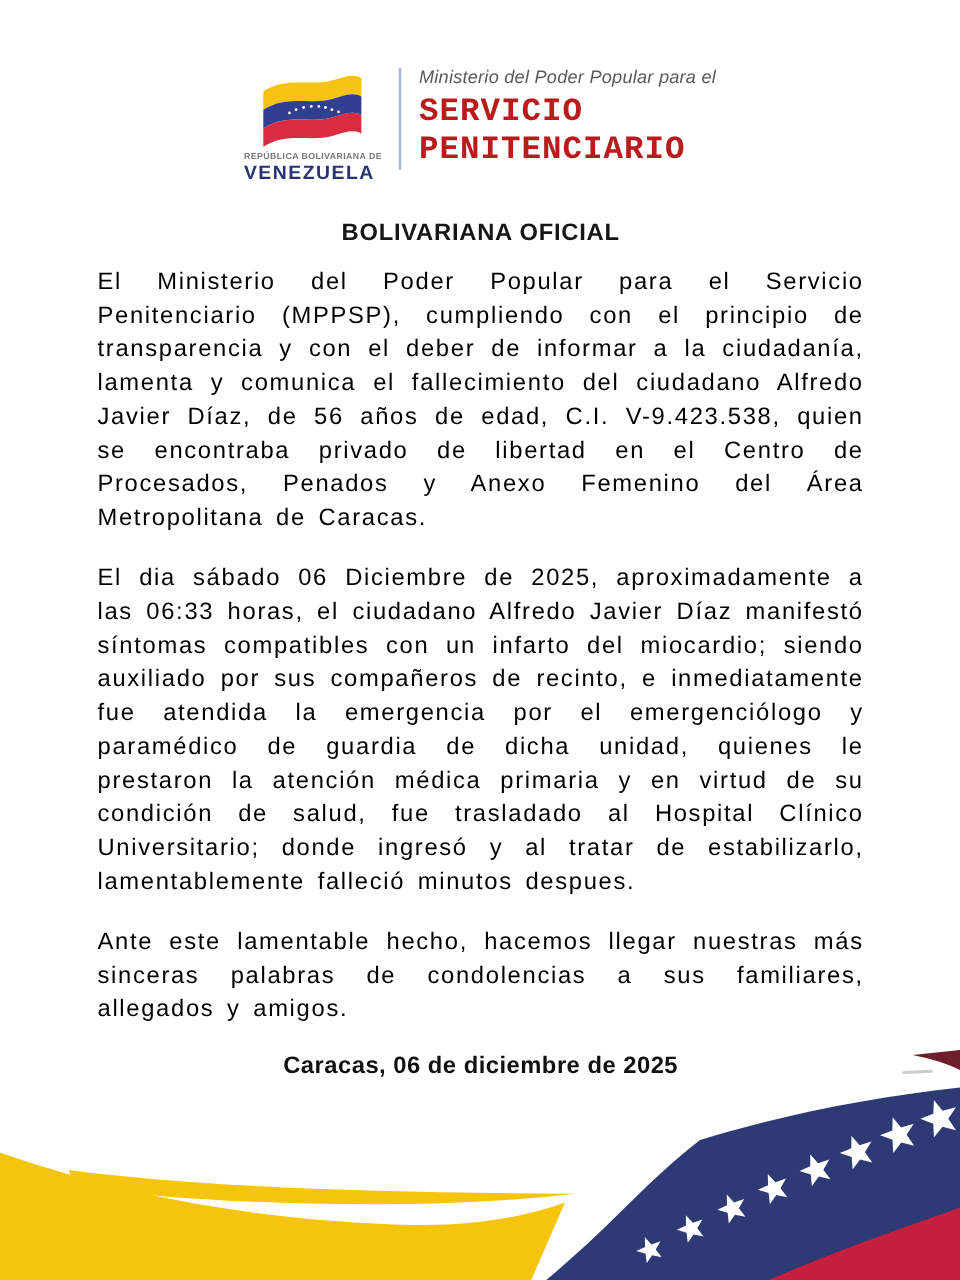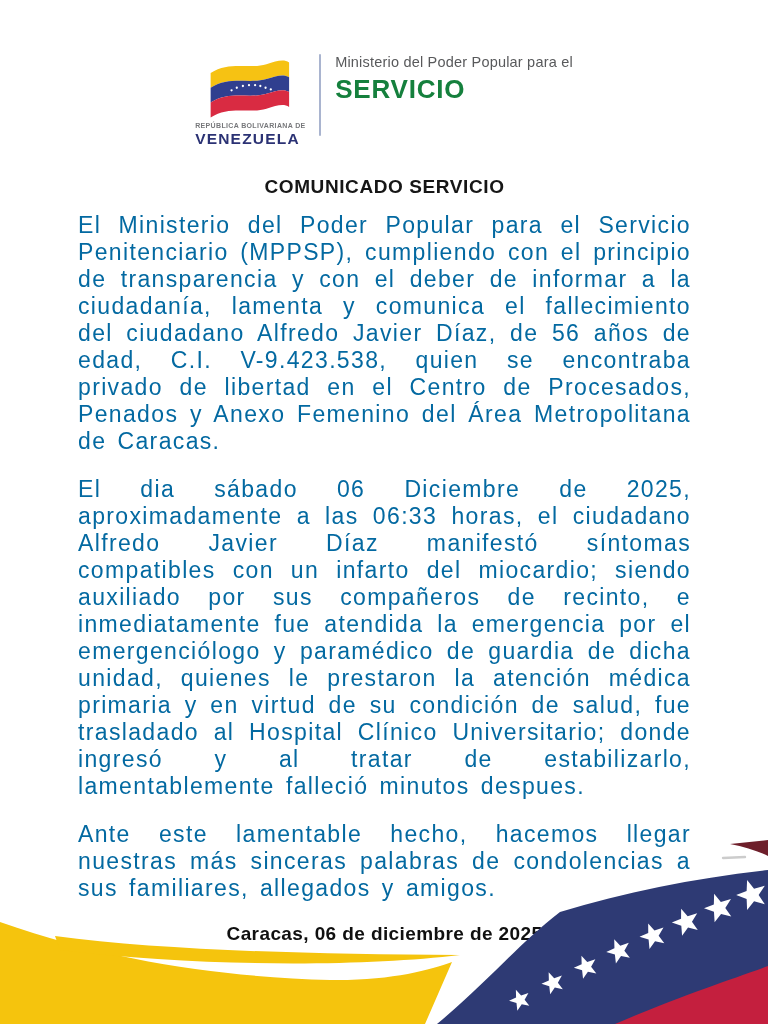--- a/index.html
+++ b/index.html
@@ -26,37 +26,37 @@
     font-size:15.5px;font-weight:bold;letter-spacing:1.2px;
     color:#2b3274;margin-top:1px;white-space:nowrap;
   }
   .header-divider{
     width:2px;height:82px;background:#a9b4cf;
     margin:2px 14px 0 16px;border-radius:1px;
   }
   .header-text{padding-top:2px;}
   .ministry-line{
     font-size:14.5px;color:#58595b;letter-spacing:.2px;
-    margin:0 0 4px 0;white-space:nowrap;
+    margin:0 0 4px 0;white-space:nowrap;font-style:italic;
   }
   .service-line{
-    font-size:26px;font-weight:bold;color:#15803d;
-    letter-spacing:.8px;line-height:30px;margin:0;white-space:nowrap;
+    font-size:26px;font-weight:bold;color:#b91c1c;
+    letter-spacing:.8px;line-height:30px;margin:0;white-space:nowrap;font-family:Liberation Mono, monospace;
   }
   
   .doc{
     position:absolute;top:176px;left:78px;width:613px;
   }
   .doc-title{
     text-align:center;font-size:19px;font-weight:bold;color:#161616;
     letter-spacing:.6px;margin:0 0 14px 0;
   }
   p.body-par{
     margin:0 0 21px 0;
-    font-size:23px;line-height:27px;color:#0369a1;
+    font-size:19px;line-height:27px;color:#000000;
     text-align:justify;text-justify:inter-word;
     letter-spacing:1.35px;word-spacing:3.5px;
   }
   .dateline{
     text-align:center;font-size:19px;font-weight:bold;color:#101010;
     letter-spacing:.4px;margin-top:1px;
   }
   
   .wave{
     position:absolute;left:0;bottom:0;width:768px;height:210px;
@@ -89,25 +89,26 @@
       </svg>
       <div class="logo-caption-small">REPÚBLICA BOLIVARIANA DE</div>
       <div class="logo-caption-large">VENEZUELA</div>
     </div>
 
     <div class="header-divider"></div>
 
     <div class="header-text">
       <p class="ministry-line">Ministerio del Poder Popular para el</p>
       <p class="service-line">SERVICIO</p>
+      <p class="service-line">PENITENCIARIO</p>
     </div>
   </div>
 
   <div class="doc">
-    <h1 class="doc-title">COMUNICADO SERVICIO</h1>
+    <h1 class="doc-title">BOLIVARIANA OFICIAL</h1>
 
     <p class="body-par">El Ministerio del Poder Popular para el Servicio Penitenciario (MPPSP), cumpliendo con el principio de transparencia y con el deber de informar a la ciudadanía, lamenta y comunica el fallecimiento del ciudadano Alfredo Javier Díaz, de 56 años de edad, C.I. V-9.423.538, quien se encontraba privado de libertad en el Centro de Procesados, Penados y Anexo Femenino del Área Metropolitana de Caracas.</p>
     <p class="body-par">El dia sábado 06 Diciembre de 2025, aproximadamente a las 06:33 horas, el ciudadano Alfredo Javier Díaz manifestó síntomas compatibles con un infarto del miocardio; siendo auxiliado por sus compañeros de recinto, e inmediatamente fue atendida la emergencia por el emergenciólogo y paramédico de guardia de dicha unidad, quienes le prestaron la atención médica primaria y en virtud de su condición de salud, fue trasladado al Hospital Clínico Universitario; donde ingresó y al tratar de estabilizarlo, lamentablemente falleció minutos despues.</p>
     <p class="body-par">Ante este lamentable hecho, hacemos llegar nuestras más sinceras palabras de condolencias a sus familiares, allegados y amigos.</p>
 
     <div class="dateline">Caracas, 06 de diciembre de 2025</div>
   </div>
 
   <svg class="wave" viewBox="0 0 768 210" aria-hidden="true">
     <defs>

